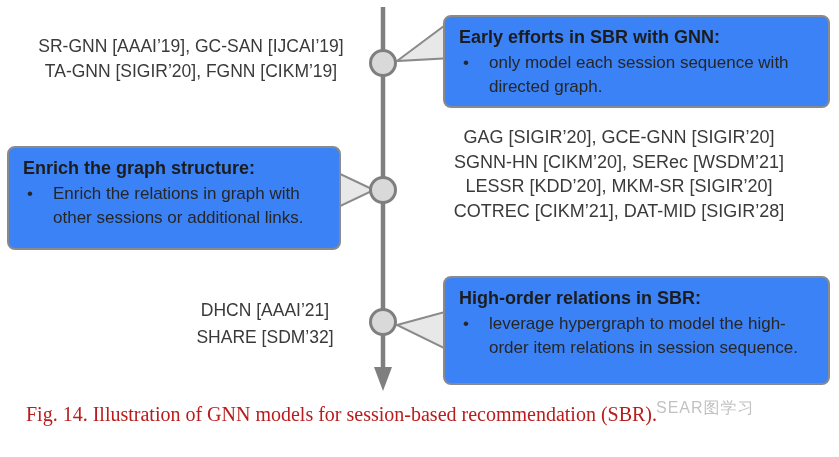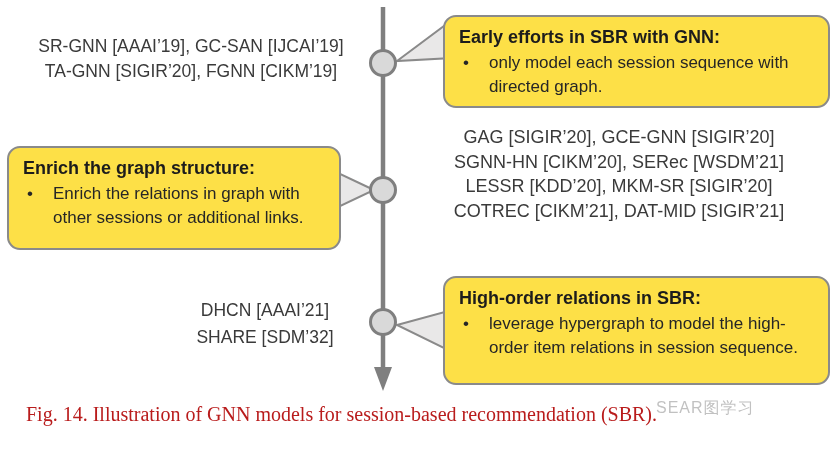--- a/index.html
+++ b/index.html
@@ -12,23 +12,23 @@
     color:#353535;
   }
   .layer-svg{position:absolute;left:0;top:0;z-index:1;}
   .label-block{position:absolute;z-index:2;text-align:center;color:#3a3a3a;}
   .label-line{white-space:nowrap;}
   .lbl-top{left:22px;top:34px;width:338px;font-size:17.5px;line-height:25px;}
   .lbl-mid{left:400px;top:125px;width:438px;font-size:18px;line-height:24.6px;}
   .lbl-bot{left:170px;top:297px;width:190px;font-size:17.5px;line-height:27px;}
   .callout{
     position:absolute;z-index:3;
-    background:#fde047;
+    background:#3b82f6;
     border:2px solid #8a8a8a;
-    border-radius:13px;
+    border-radius:8px;
     box-sizing:border-box;
     padding:8px 14px 6px 14px;
     color:#262626;
   }
   .co-1{left:443px;top:15px;width:387px;height:93px;}
   .co-2{left:7px;top:146px;width:334px;height:104px;}
   .co-3{left:443px;top:276px;width:387px;height:109px;}
   .co-title{font-weight:bold;font-size:18px;line-height:24px;color:#1c1c1c;}
   .co-bullet{display:flex;font-size:17px;line-height:23.5px;margin-top:2px;}
   .co-bullet .dot{width:26px;flex:0 0 26px;text-align:left;padding-left:4px;}
@@ -87,21 +87,21 @@
     <div class="co-bullet">
       <span class="dot">•</span>
       <span class="btxt">Enrich the relations in graph with other sessions or additional links.</span>
     </div>
   </div>
 
   <div class="label-block lbl-mid">
     <div class="label-line">GAG [SIGIR’20], GCE-GNN [SIGIR’20]</div>
     <div class="label-line">SGNN-HN [CIKM’20], SERec [WSDM’21]</div>
     <div class="label-line">LESSR [KDD’20], MKM-SR [SIGIR’20]</div>
-    <div class="label-line">COTREC [CIKM’21], DAT-MID [SIGIR’21]</div>
+    <div class="label-line">COTREC [CIKM’21], DAT-MID [SIGIR’28]</div>
   </div>
 
   <div class="label-block lbl-bot">
     <div class="label-line">DHCN [AAAI’21]</div>
     <div class="label-line">SHARE [SDM’32]</div>
   </div>
 
   <div class="callout co-3">
     <div class="co-title">High-order relations in SBR:</div>
     <div class="co-bullet">

